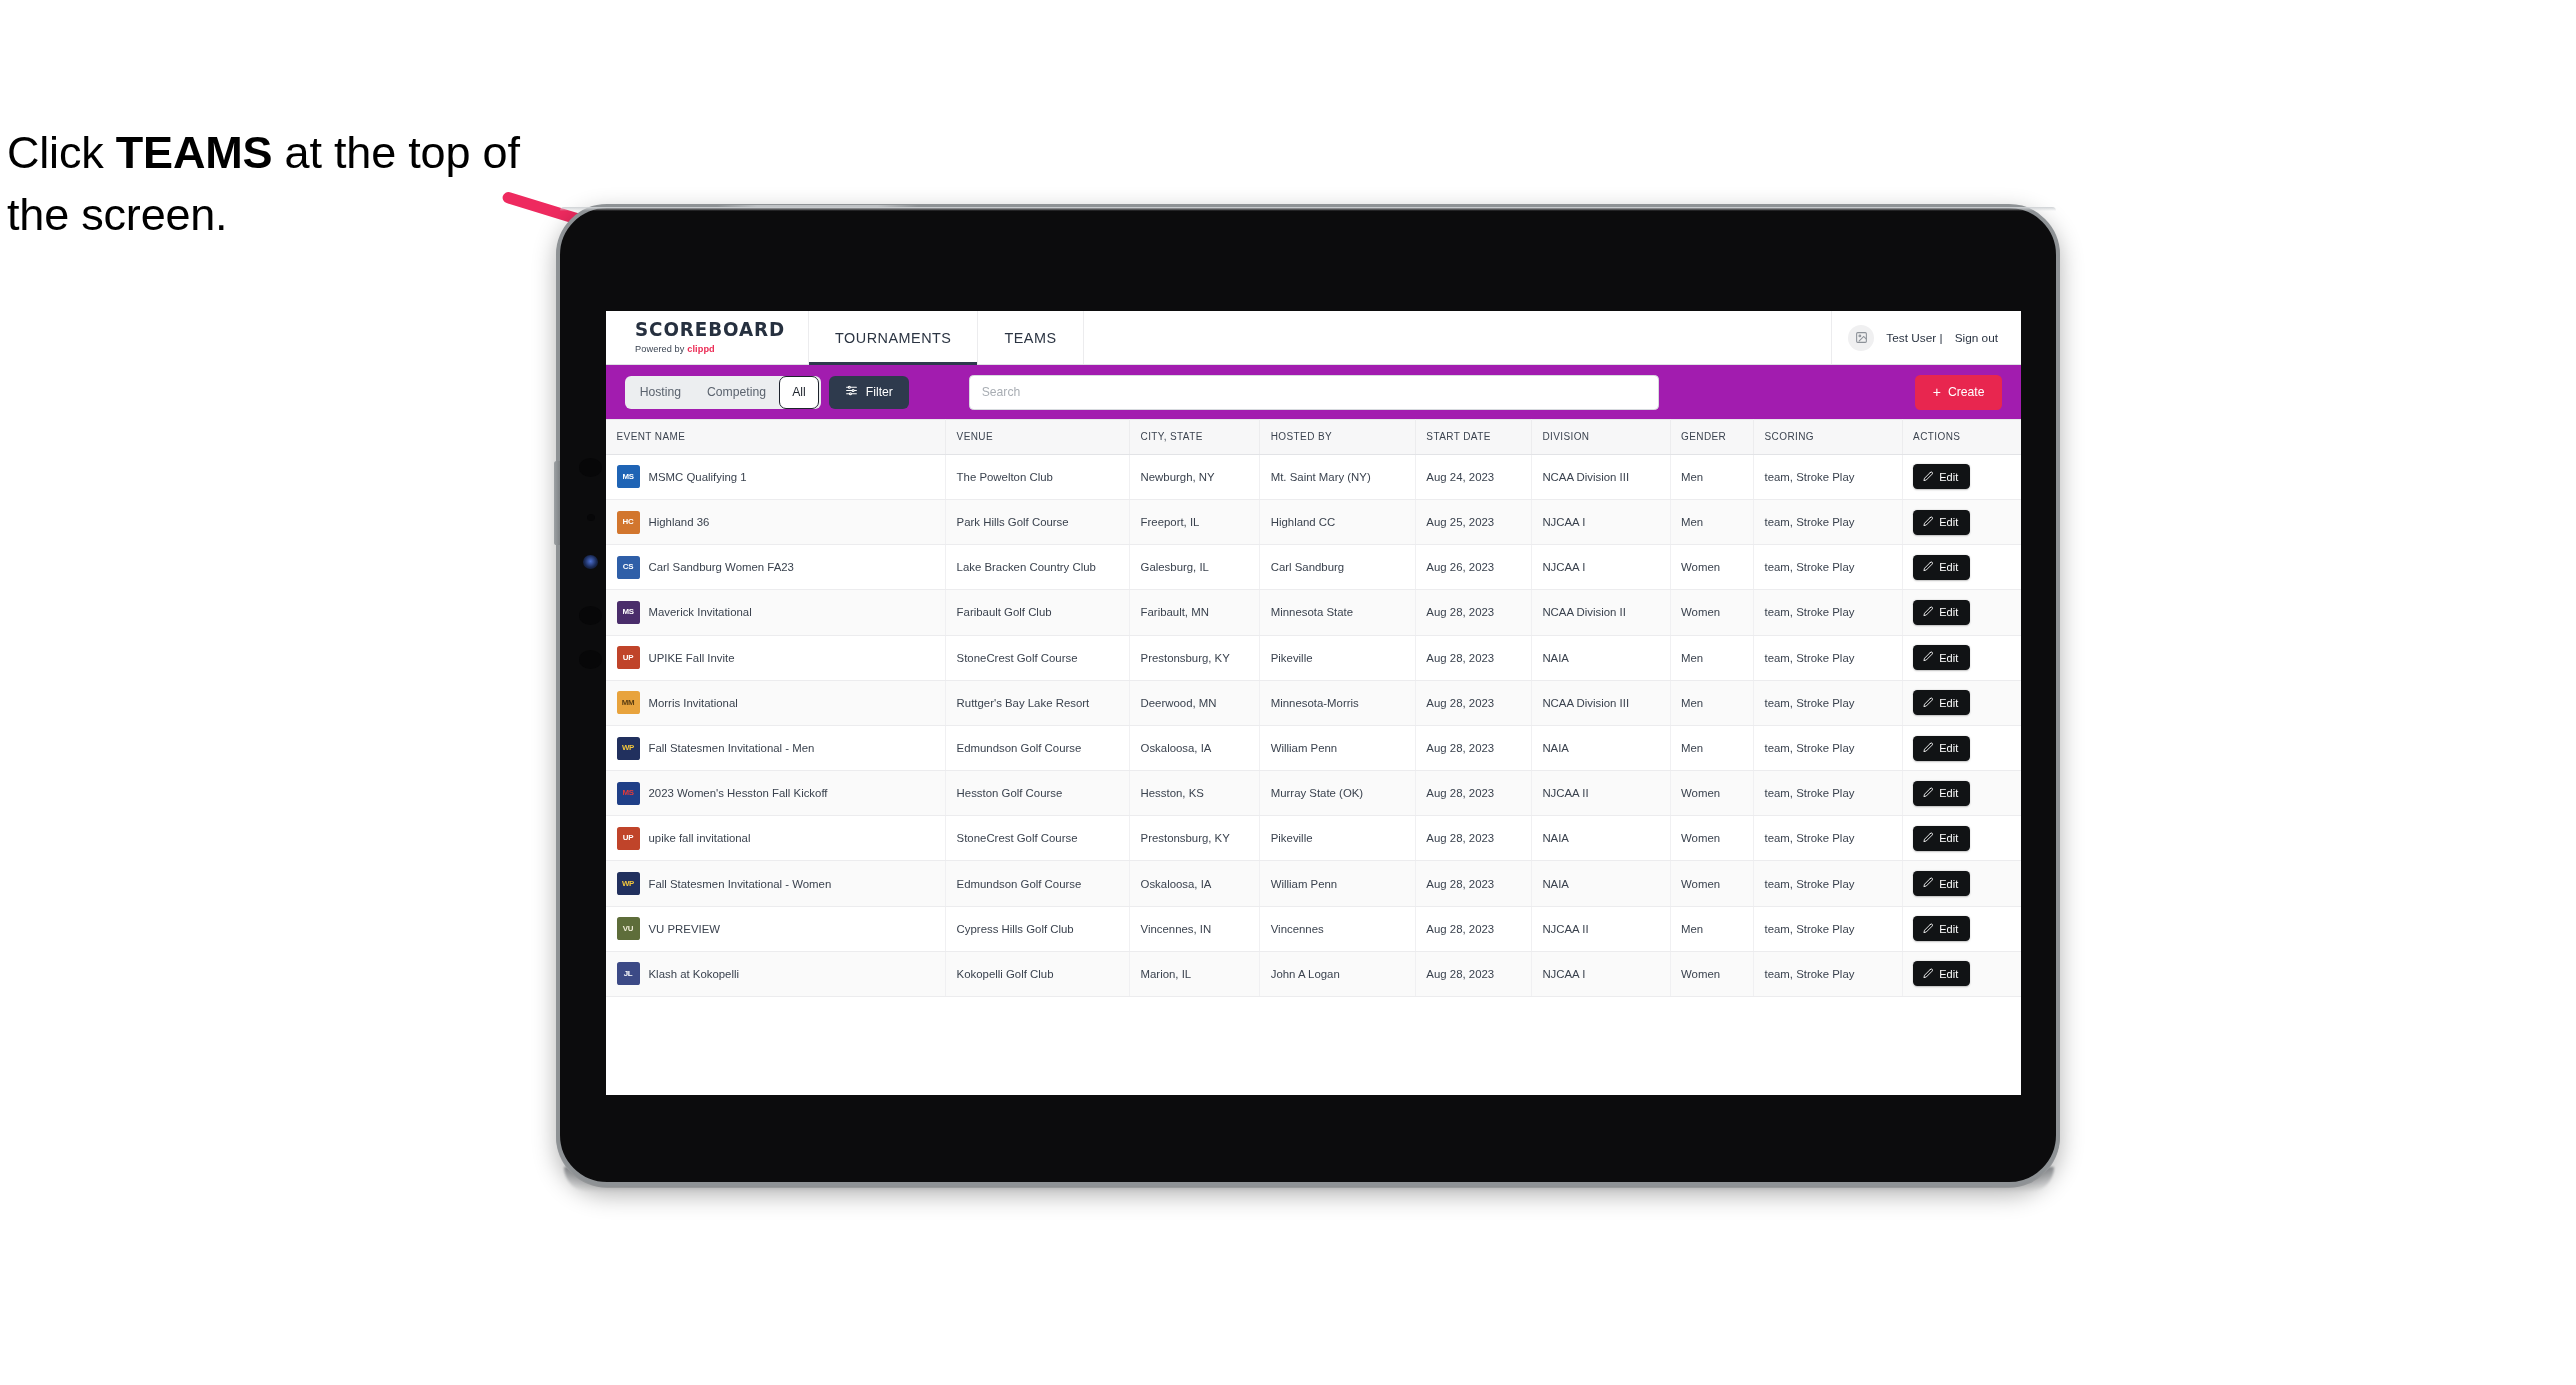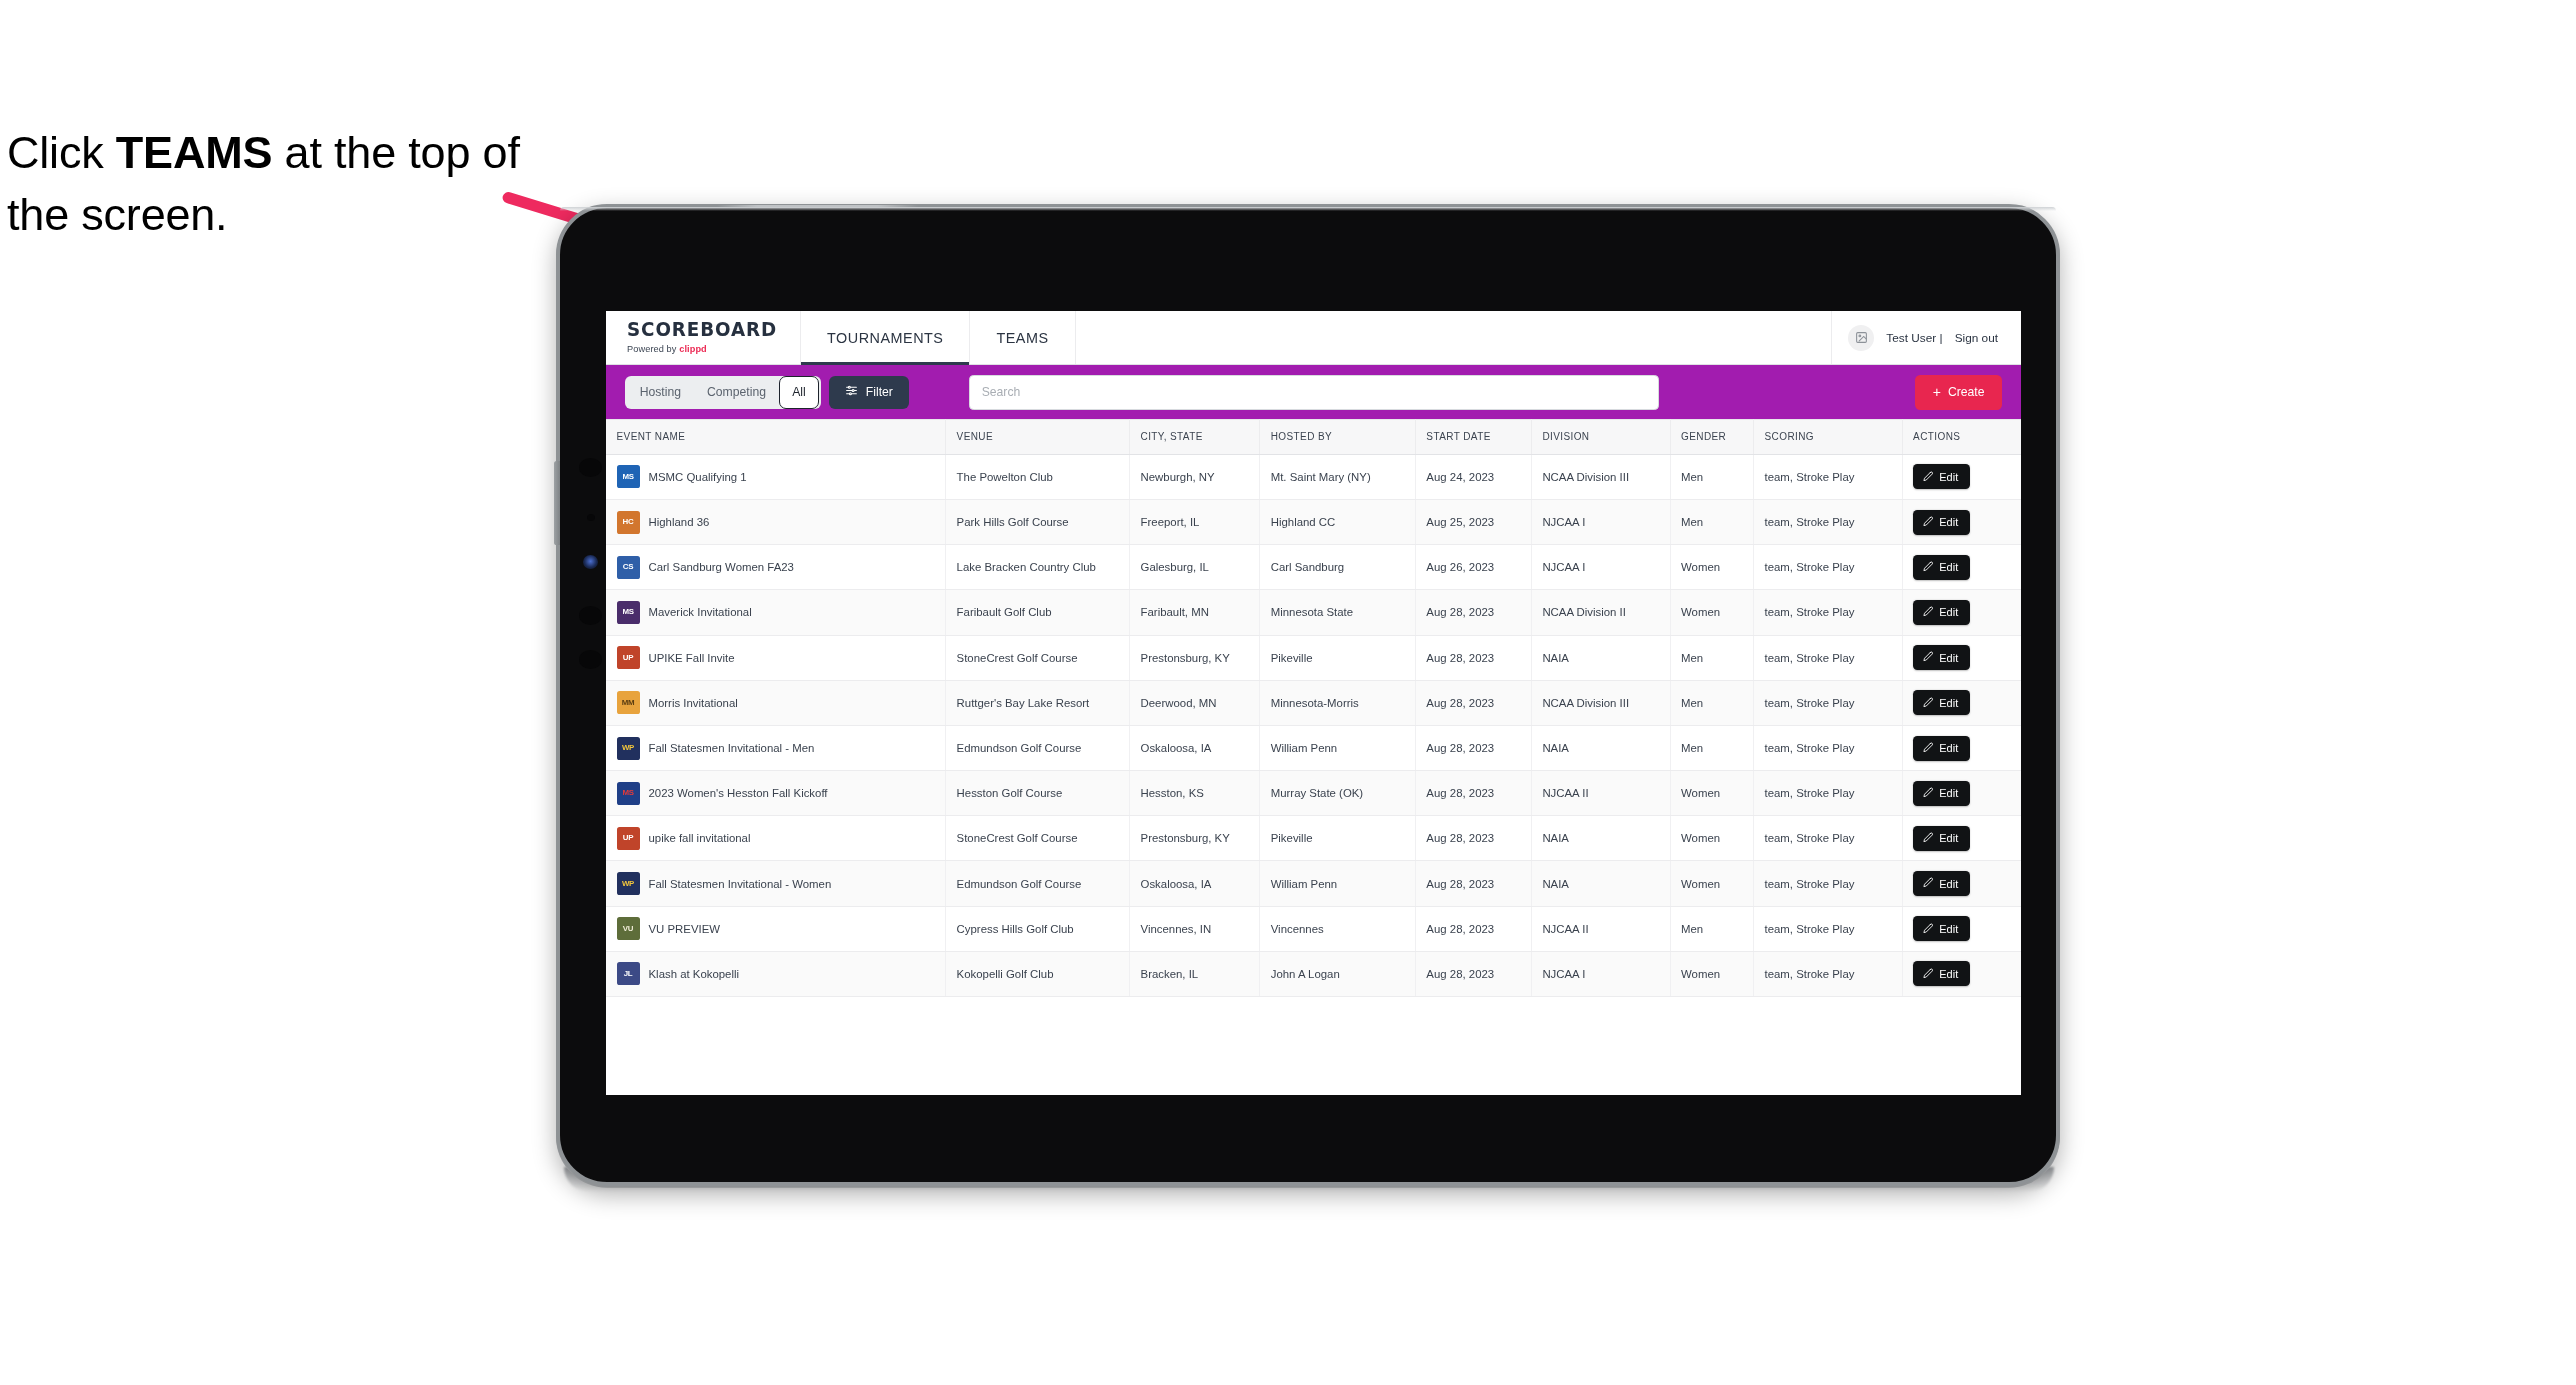--- a/index.html
+++ b/index.html
@@ -81,20 +81,21 @@
   }
 
   
   .appbar {
     height: 54px;
     background: #ffffff;
     border-bottom: 0.9px solid #dfe1e4;
     display: flex;
     align-items: stretch;
     position: relative;
+    padding-left: 8px;
   }
   .brand {
     display: flex; flex-direction: column; justify-content: center;
     padding: 0 23px 0 21px;
     border-right: 0.9px solid #ececee;
   }
   .brand-name {
     font-size: 18.3px; font-weight: 700; letter-spacing: 0.9px;
     color: #26303f; line-height: 1;
     font-family: "DejaVu Sans", sans-serif;
@@ -621,21 +622,21 @@
                   </button></td>
               </tr>
               <tr>
                 <td>
                   <div class="evt">
                     <span class="logo" style="background: rgb(60, 74, 134); color: rgb(255, 255, 255);">JL</span>
                     <span>Klash at Kokopelli</span>
                   </div>
                 </td>
                 <td>Kokopelli Golf Club</td>
-                <td>Bracken, IL</td>
+                <td>Marion, IL</td>
                 <td>John A Logan</td>
                 <td>Aug 28, 2023</td>
                 <td>NJCAA I</td>
                 <td>Women</td>
                 <td>team, Stroke Play</td>
                 <td><button class="edit-btn">
                     <span><svg width="10.5" height="10.5" viewBox="0 0 24 24" fill="none" stroke="#ffffff" stroke-width="2" stroke-linecap="round" stroke-linejoin="round">
                         <path d="M17 3a2.8 2.8 0 014 4L7.5 20.5 2 22l1.5-5.5L17 3z"></path>
                       </svg></span>
                     <span>Edit</span>

